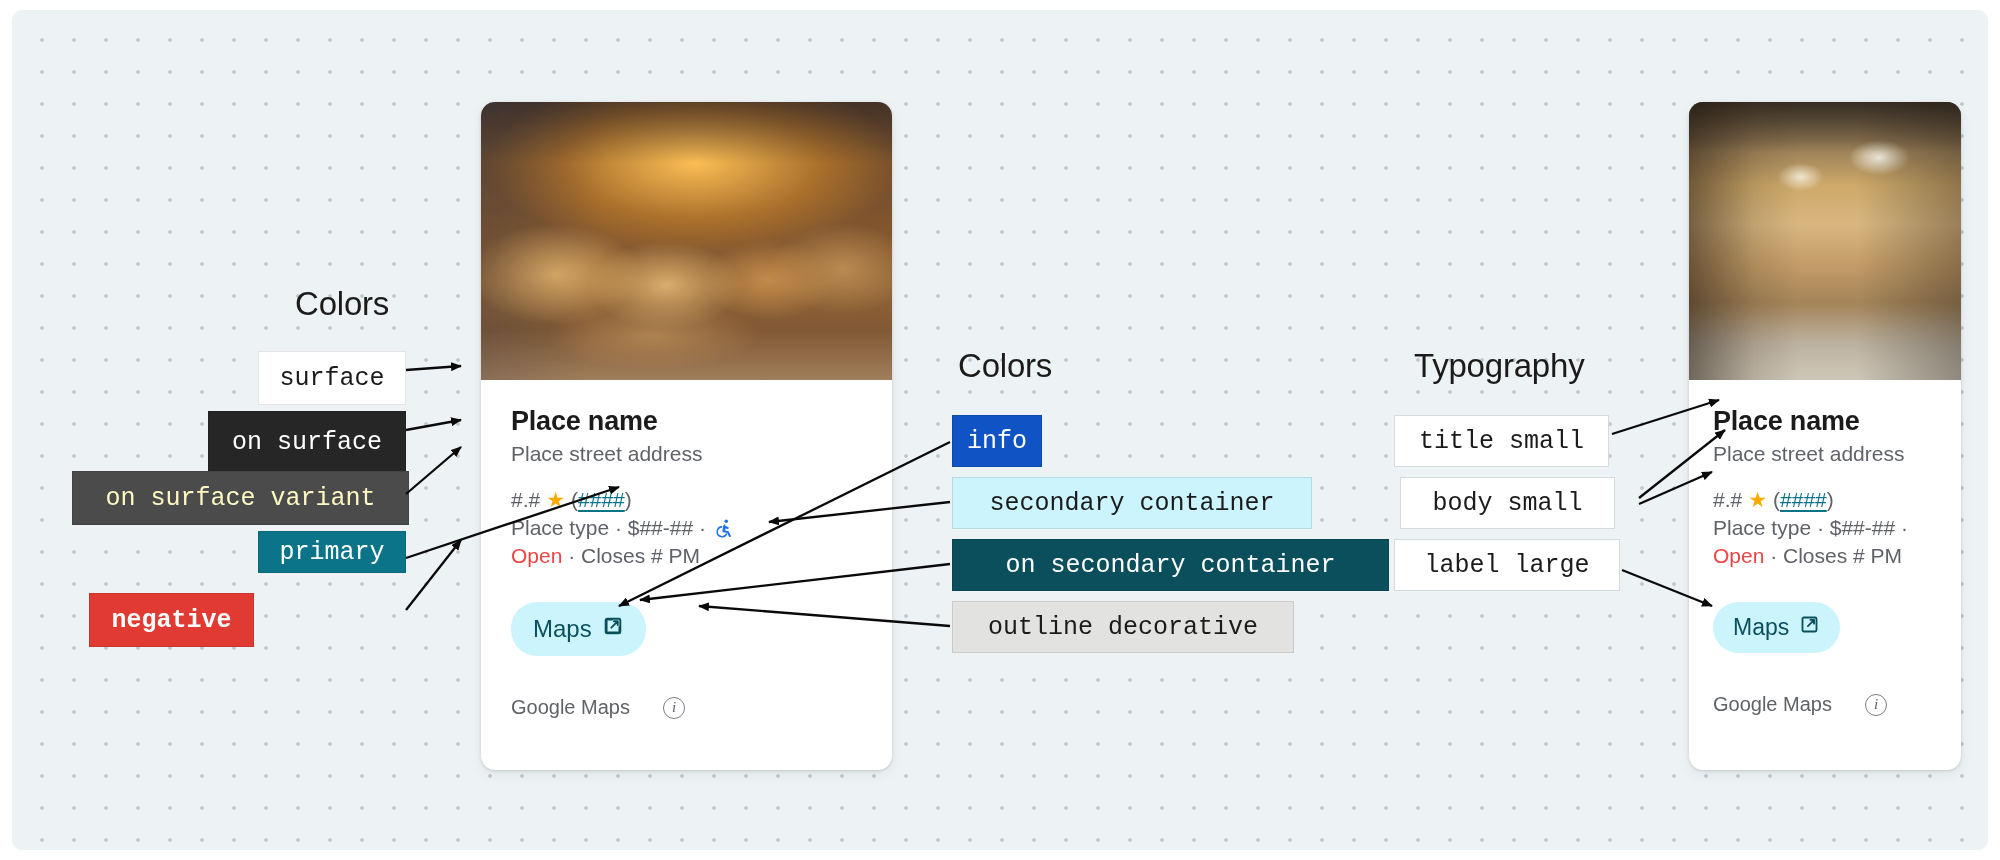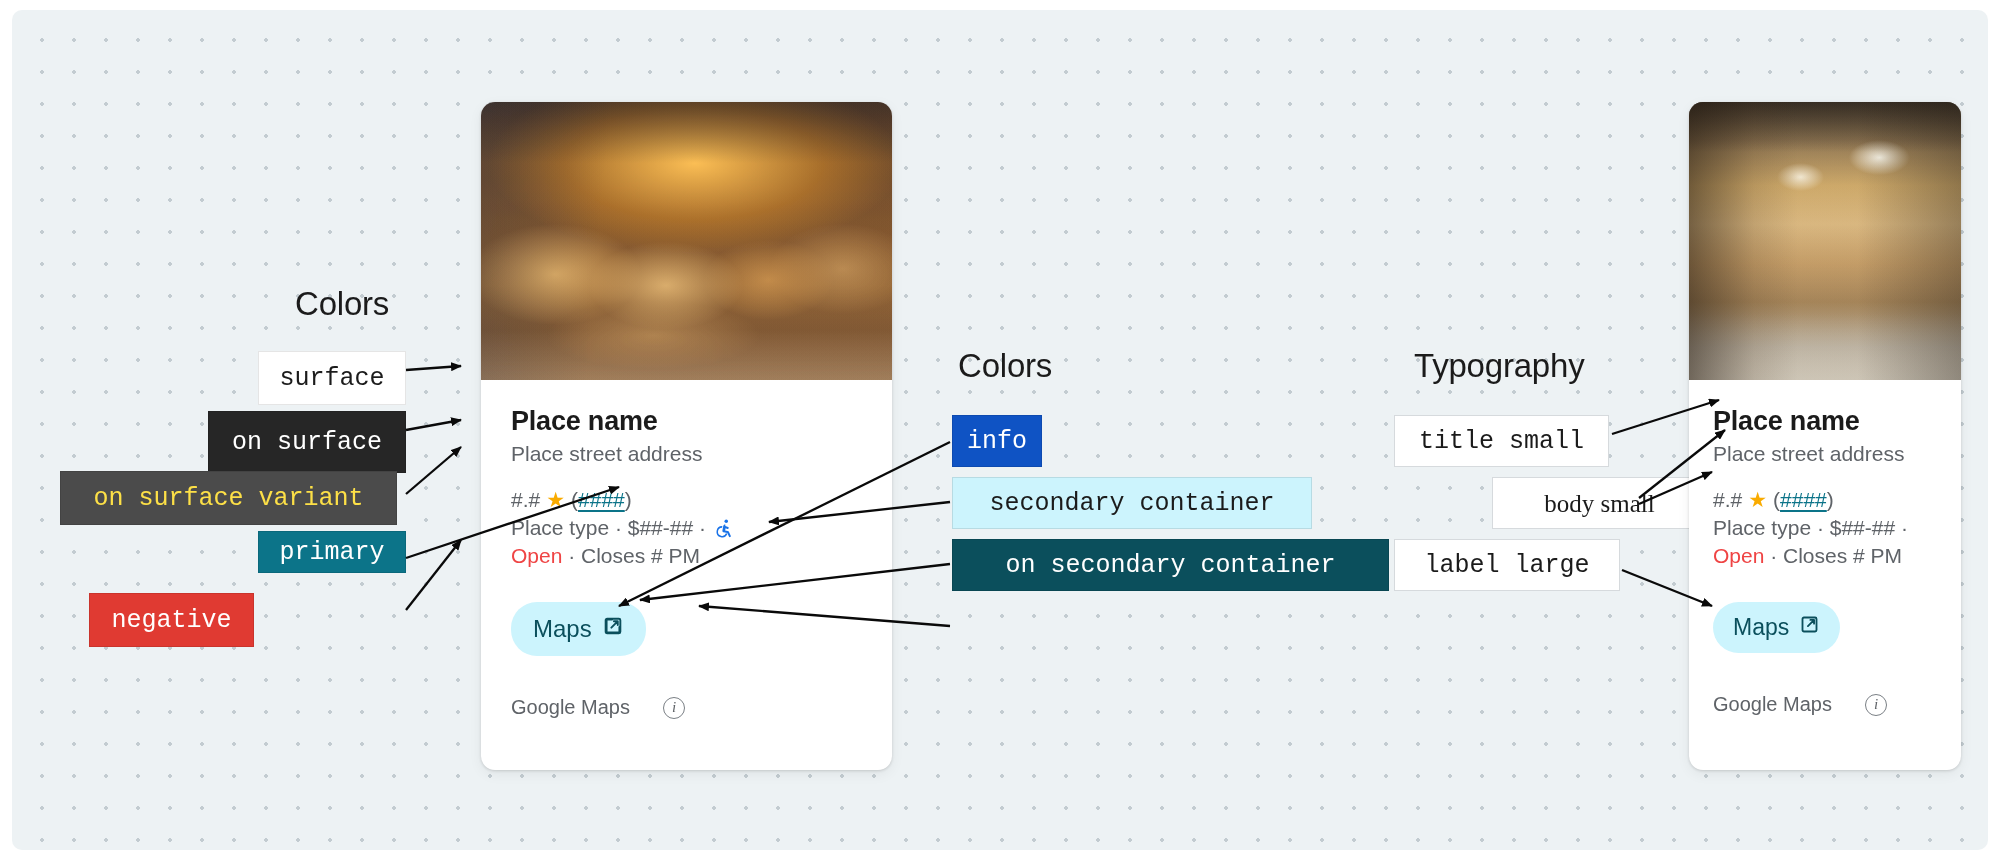--- a/index.html
+++ b/index.html
@@ -61,30 +61,30 @@
   
   #chip-surface {
     left: 246px; top: 341px; width: 148px; height: 54px;
     background: #ffffff; color: #1b1b1b; justify-content: center;
   }
   #chip-on-surface {
     left: 196px; top: 401px; width: 198px; height: 62px;
     background: #262626; color: #ffffff; justify-content: center;
   }
   #chip-on-surface-variant {
-    left: 48px;  top: 461px; width: 337px; height: 54px;
-    background: #4b4b4b; color: #fde047; justify-content: center;
+    left: 60px;  top: 461px; width: 337px; height: 54px;
+    background: #4b4b4b; color: #fef9c3; justify-content: center;
   }
   #chip-primary {
     left: 246px; top: 521px; width: 148px; height: 42px;
     background: #0c7489; color: #ffffff; justify-content: center;
   }
   #chip-negative {
     left: 77px;  top: 583px; width: 165px; height: 54px;
-    background: #e03a32; color: #ffffff; justify-content: center;
+    background: #e03a32; color: #ffffff; justify-content: center; font-weight: bold;
   }
   #chip-positive {
     left: 242px; top: 583px; width: 152px; height: 54px;
     background: #1e8a3c; color: #ffffff; justify-content: center;
   }
 
   
   #chip-info {
     left: 940px; top: 405px; width: 90px; height: 52px;
     background: #0f53c4; color: #ffffff; justify-content: center;
@@ -106,21 +106,21 @@
   .chip-typo {
     background: #ffffff;
     color: #1b1b1b;
     justify-content: center;
     border: 1px solid #d6dadd;
   }
   #chip-title-small {
     left: 1382px; top: 405px; width: 215px; height: 52px;
   }
   #chip-body-small {
-    left: 1480px; top: 467px; width: 215px; height: 52px; font-family: Liberation Serif, serif;
+    left: 1388px; top: 467px; width: 215px; height: 52px;
   }
   #chip-label-large {
     left: 1382px; top: 529px; width: 226px; height: 52px;
   }
 
   
   .place-card {
     position: absolute;
     background: #ffffff;
     border-radius: 14px;
@@ -285,20 +285,21 @@
 
   <div class="chip" id="chip-surface">surface</div>
   <div class="chip" id="chip-on-surface">on surface</div>
   <div class="chip" id="chip-on-surface-variant">on surface variant</div>
   <div class="chip" id="chip-primary">primary</div>
   <div class="chip" id="chip-negative">negative</div>
 
   <div class="chip" id="chip-info">info</div>
   <div class="chip" id="chip-secondary-container">secondary container</div>
   <div class="chip" id="chip-on-secondary-container">on secondary container</div>
+  <div class="chip" id="chip-outline-decorative">outline decorative</div>
 
   <div class="chip chip-typo" id="chip-title-small">title small</div>
   <div class="chip chip-typo" id="chip-body-small">body small</div>
   <div class="chip chip-typo" id="chip-label-large">label large</div>
 
   <div class="place-card" id="card-left">
     <div class="card-photo">
       <div class="photo-bakery"></div>
     </div>
     <div class="card-body">

